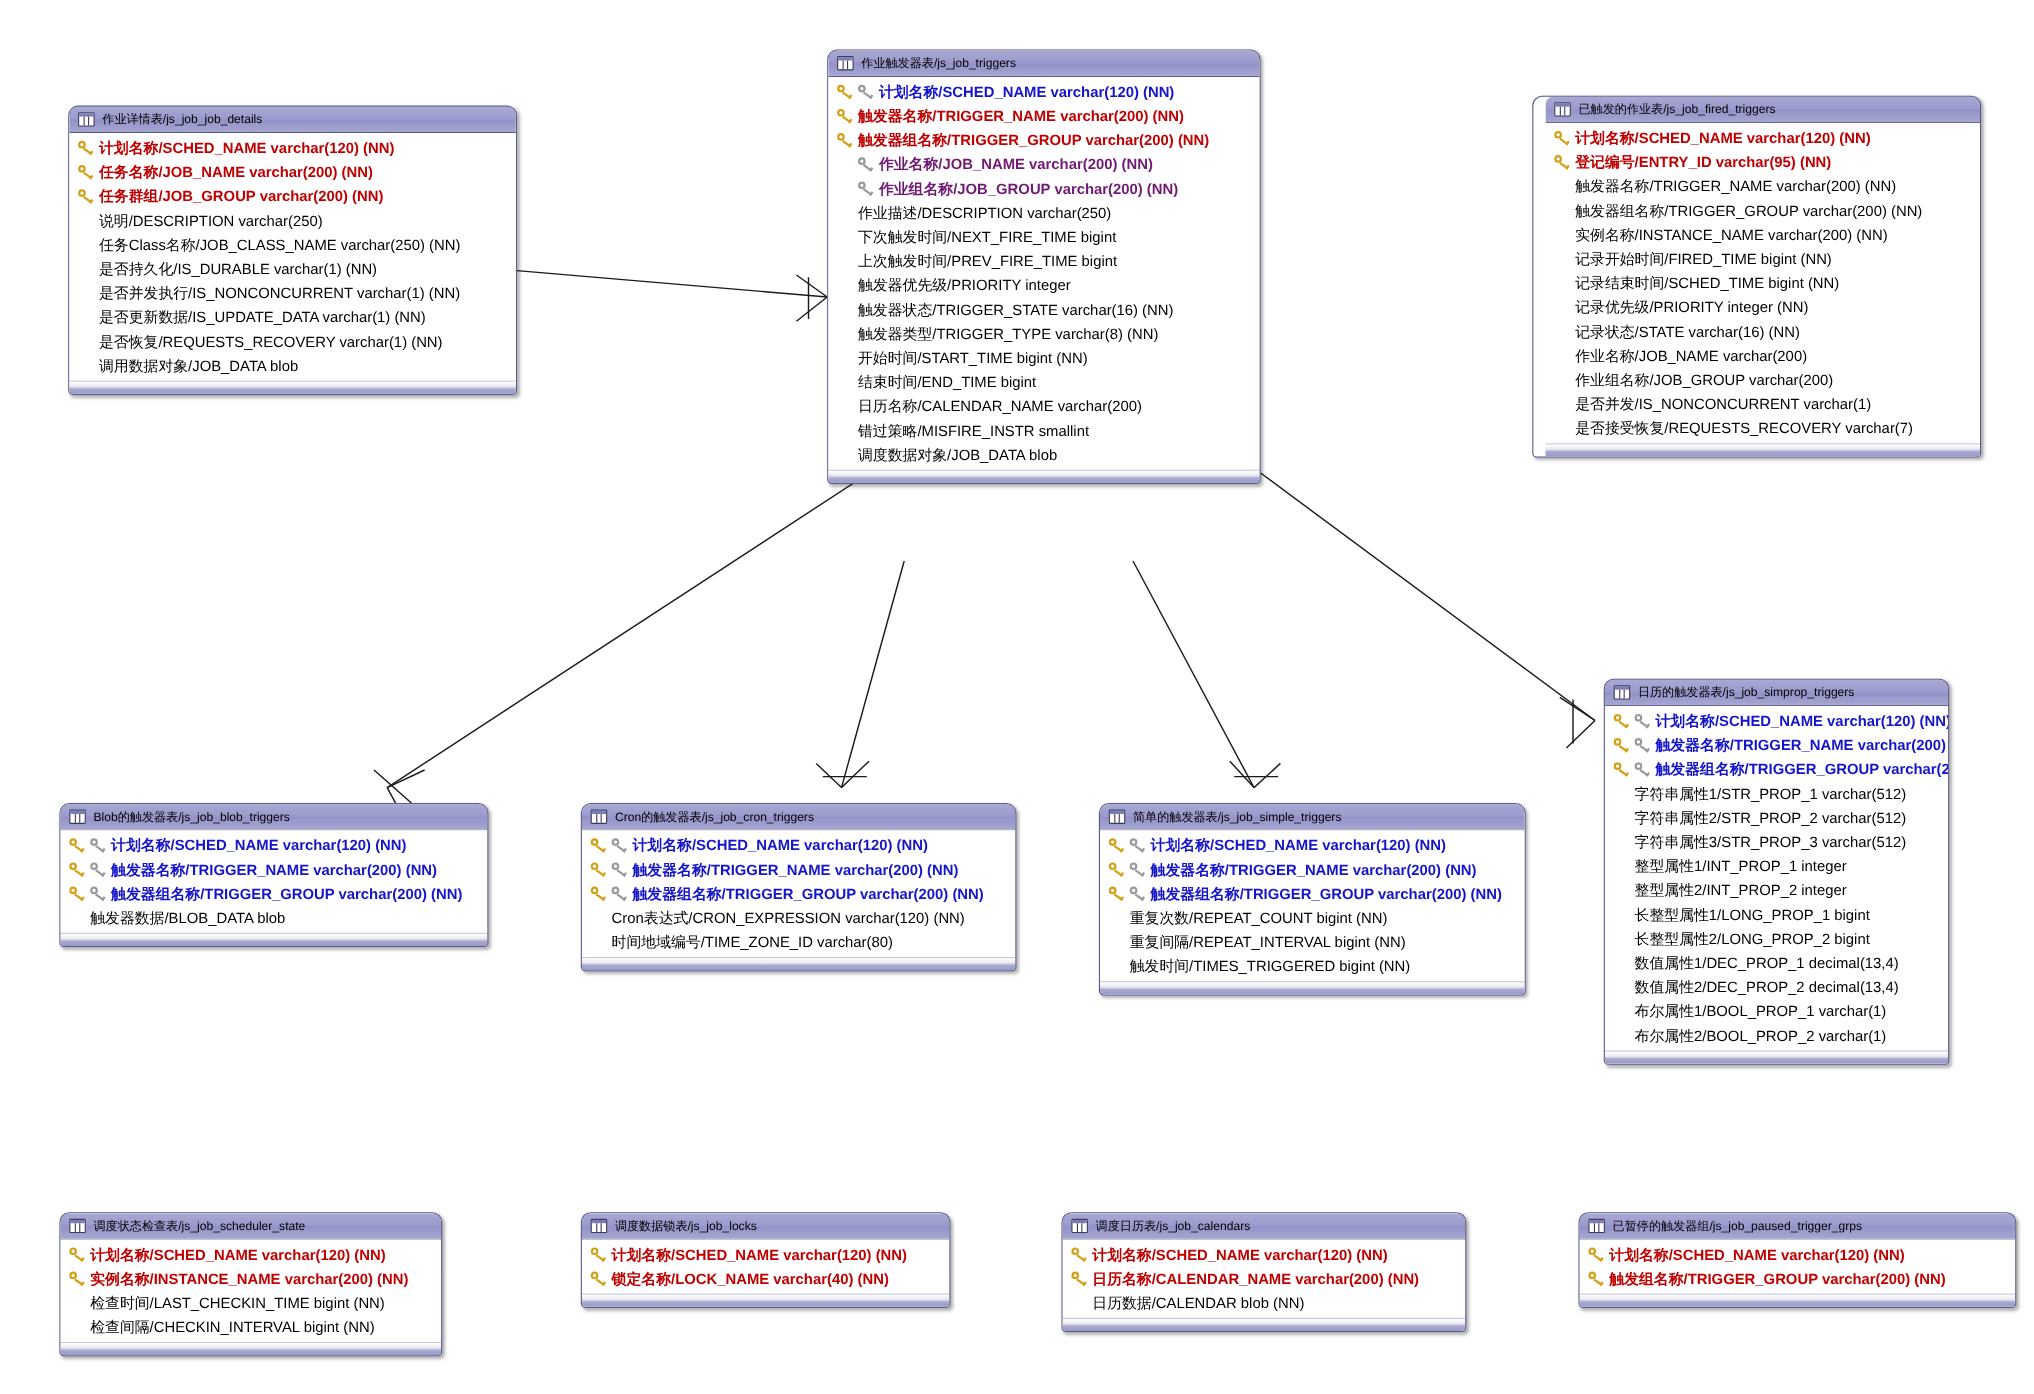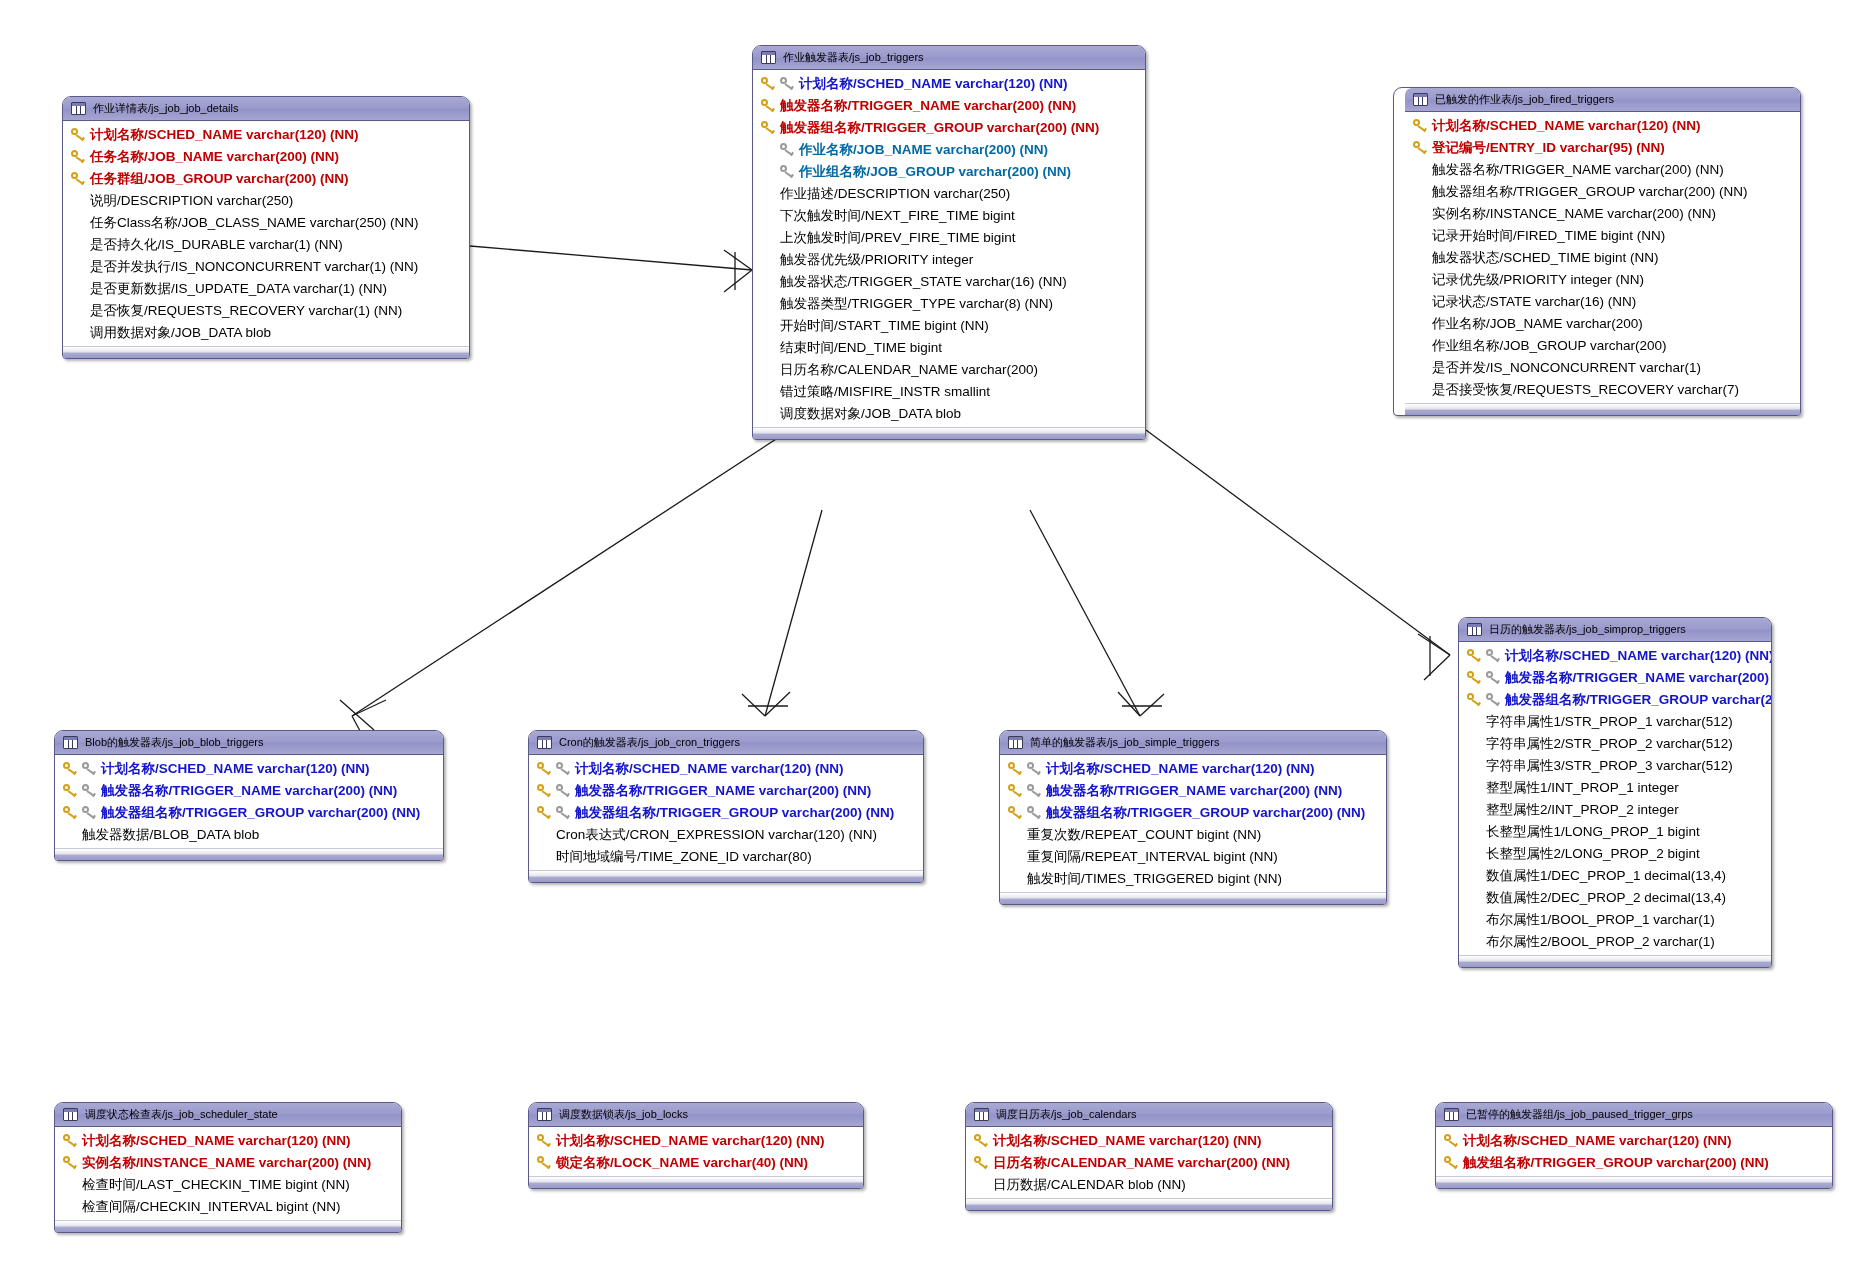--- a/index.html
+++ b/index.html
@@ -47,21 +47,21 @@
     height:22px;
     padding:0 8px 0 6px;
     font-size:13.5px;
     white-space:nowrap;
   }
   .keyslot{width:19px;height:16px;flex:0 0 auto;position:relative;}
   .keyslot.empty{}
   .attr-text{margin-left:2px;}
   .pk{color:#c00000;font-weight:bold;}
   .pkfk{color:#1414cc;font-weight:bold;}
-  .fk{color:#0369a1;font-weight:bold;}
+  .fk{color:#701a75;font-weight:bold;}
   .plain{color:#000;font-weight:normal;}
 
   
   .key{position:absolute;left:2px;top:1px;width:15px;height:14px;}
   .key .bow{position:absolute;left:0;top:0;width:7px;height:7px;border-radius:50%;
     border:2px solid var(--kc);box-sizing:border-box;transform:rotate(0deg);}
   .key .shaft{position:absolute;left:5px;top:6px;width:9px;height:2px;background:var(--kc);
     transform:rotate(35deg);transform-origin:0 50%;}
   .key .tooth{position:absolute;left:11px;top:9px;width:2px;height:4px;background:var(--kc);
     transform:rotate(35deg);}
@@ -330,21 +330,21 @@
         <div class="attr">
           <span class="keyslot empty"></span>
           <span class="attr-text plain">实例名称/INSTANCE_NAME varchar(200) (NN)</span>
         </div>
         <div class="attr">
           <span class="keyslot empty"></span>
           <span class="attr-text plain">记录开始时间/FIRED_TIME bigint (NN)</span>
         </div>
         <div class="attr">
           <span class="keyslot empty"></span>
-          <span class="attr-text plain">触发器状态/SCHED_TIME bigint (NN)</span>
+          <span class="attr-text plain">记录结束时间/SCHED_TIME bigint (NN)</span>
         </div>
         <div class="attr">
           <span class="keyslot empty"></span>
           <span class="attr-text plain">记录优先级/PRIORITY integer (NN)</span>
         </div>
         <div class="attr">
           <span class="keyslot empty"></span>
           <span class="attr-text plain">记录状态/STATE varchar(16) (NN)</span>
         </div>
         <div class="attr">

